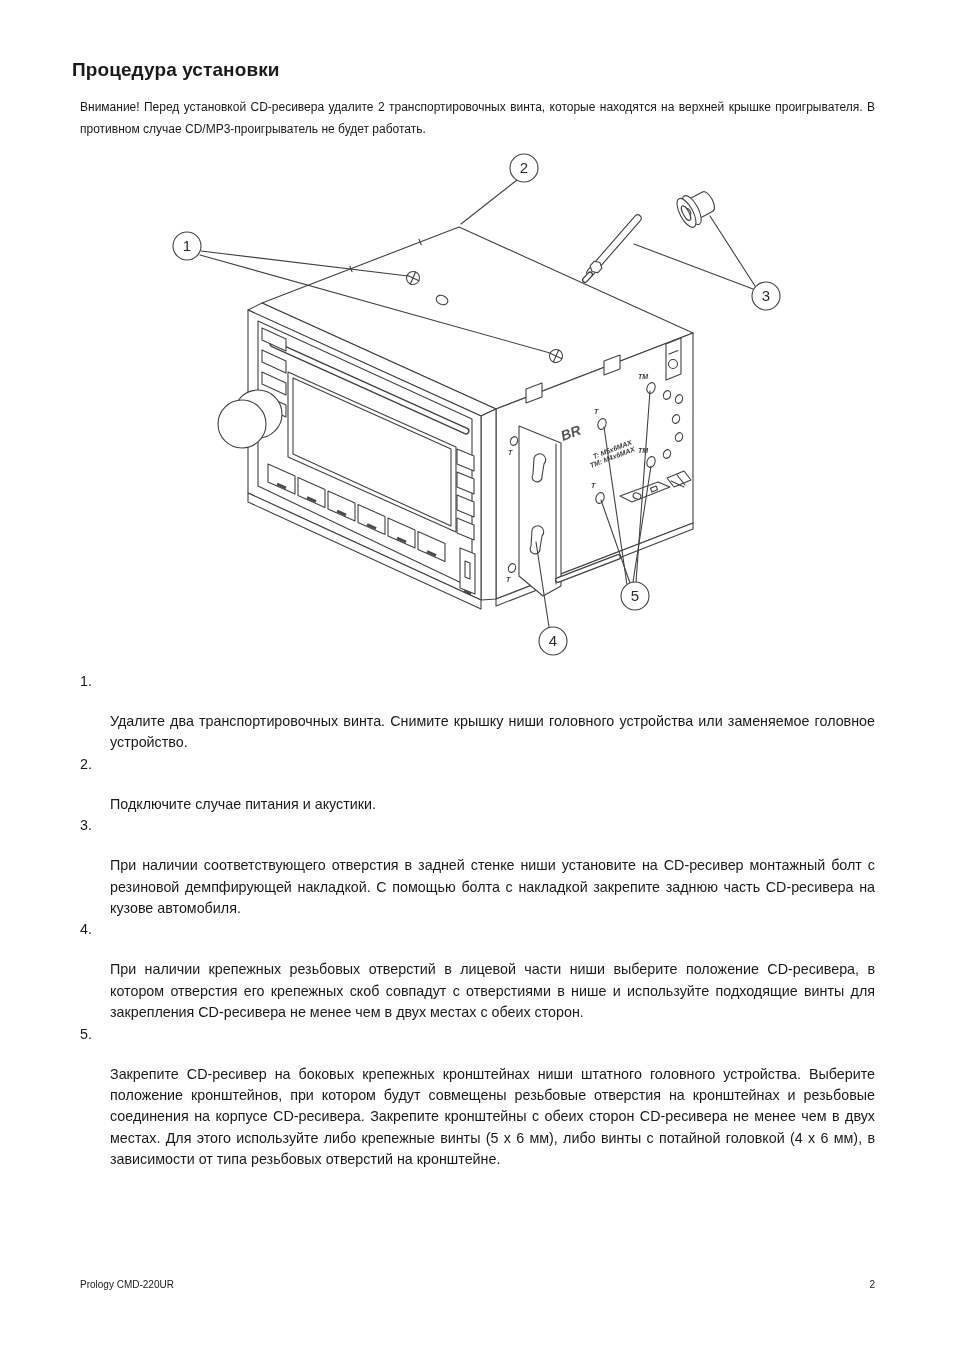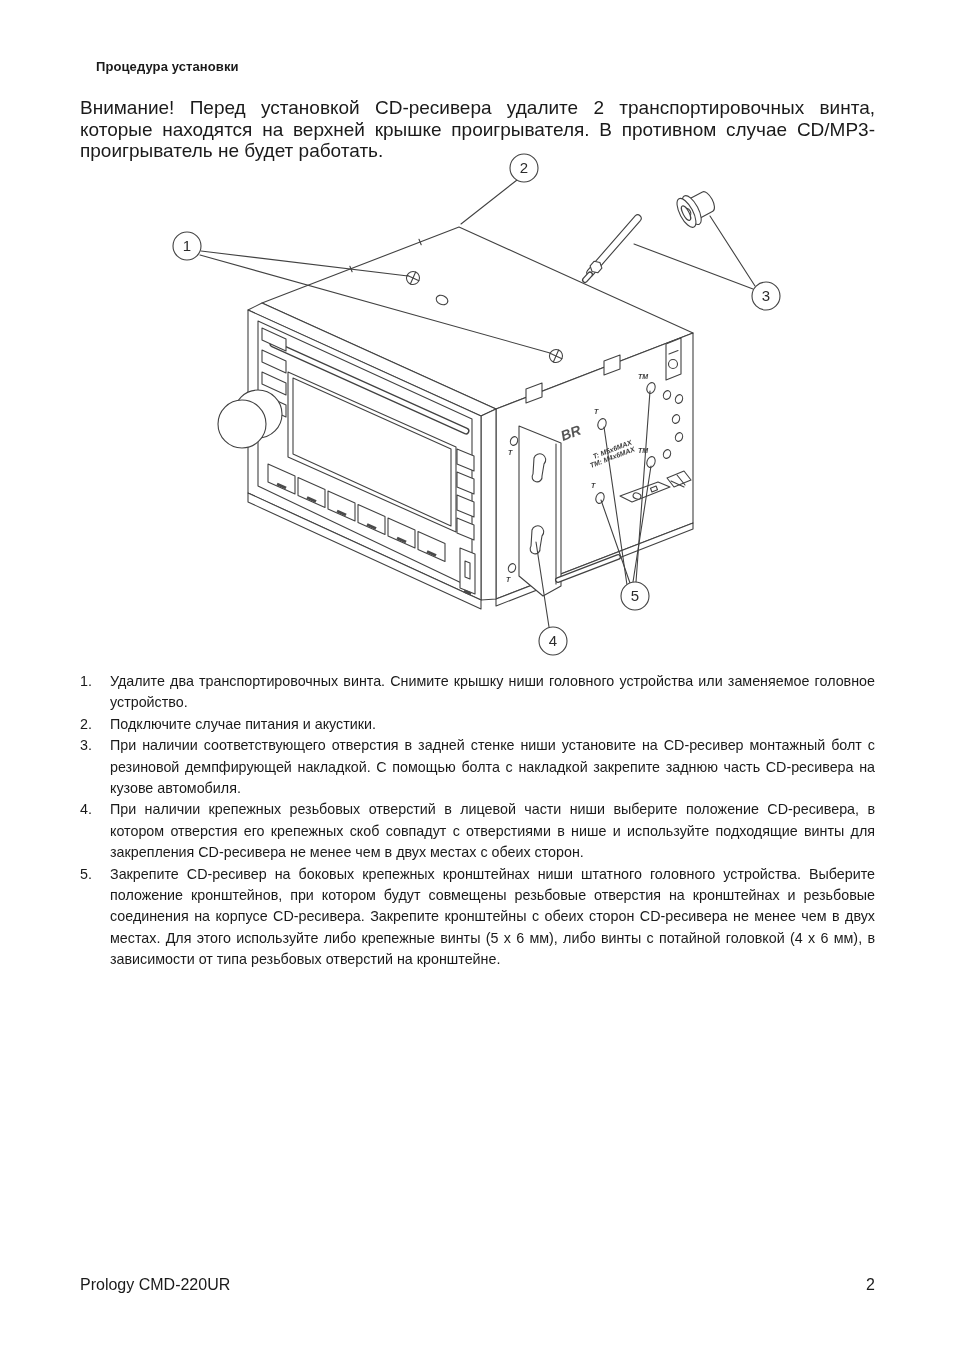--- a/index.html
+++ b/index.html
@@ -2,35 +2,35 @@
 <html><head>
 <meta charset="utf-8">
 <style>
   html,body{margin:0;padding:0;background:#888;}
   .page{
     position:relative;width:954px;height:1351px;background:#ffffff;
     font-family:"Liberation Sans","DejaVu Sans",sans-serif;color:#1a1a1a;
     overflow:hidden;margin:0 auto;
   }
   .heading{
-    position:absolute;left:96px;top:59px;width:795px;
-    font-size:13px;font-weight:700;letter-spacing:.1px;
+    position:absolute;left:72px;top:59px;width:795px;
+    font-size:19px;font-weight:700;letter-spacing:.1px;
   }
   .warning{
     position:absolute;left:80px;top:97px;width:795px;
-    font-size:19px;line-height:21.5px;text-align:justify;
+    font-size:12px;line-height:21.5px;text-align:justify;
   }
   .diagram{position:absolute;left:170px;top:148px;width:620px;height:520px;}
   .steps{position:absolute;left:80px;top:671px;width:795px;font-size:14.3px;line-height:21.4px;}
   .step{display:flex;}
   .step-num{flex:0 0 30px;}
-  .step-text{flex:1;text-align:justify;}
+  .step-text{flex:1;text-align:justify;margin-top:40px;}
   .footer{
     position:absolute;left:80px;top:1276px;width:795px;display:flex;
-    font-size:16px;line-height:18px;
+    font-size:10px;line-height:18px;
   }
   .footer .f-left{flex:1;text-align:left;}
   .footer .f-center{flex:0 0 auto;text-align:center;}
   .footer .f-right{flex:1;text-align:right;}
   
   .ln{fill:none;stroke:#424242;stroke-width:1.1;stroke-linejoin:round;stroke-linecap:round;}
   .fw{fill:#ffffff;stroke:#424242;stroke-width:1.1;stroke-linejoin:round;}
   .slot-o{fill:none;stroke:#424242;stroke-width:7;stroke-linecap:round;}
   .slot-i{fill:none;stroke:#ffffff;stroke-width:4.2;stroke-linecap:round;}
   .slot-o2{fill:none;stroke:#424242;stroke-width:6;stroke-linecap:round;}

